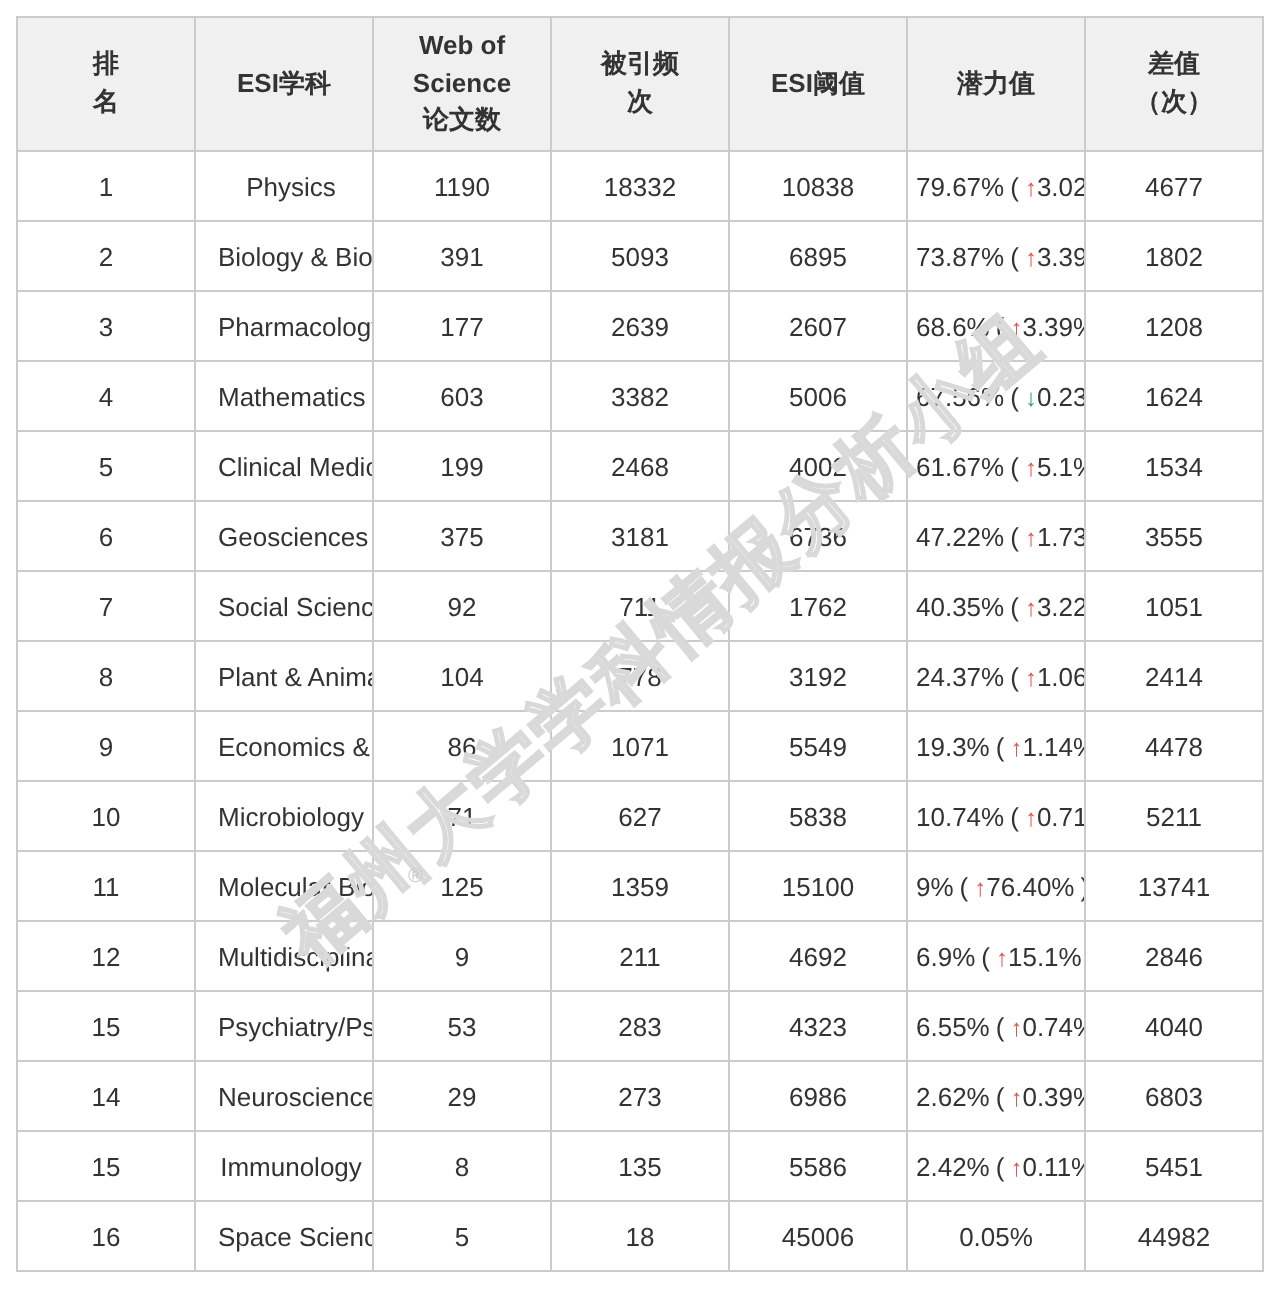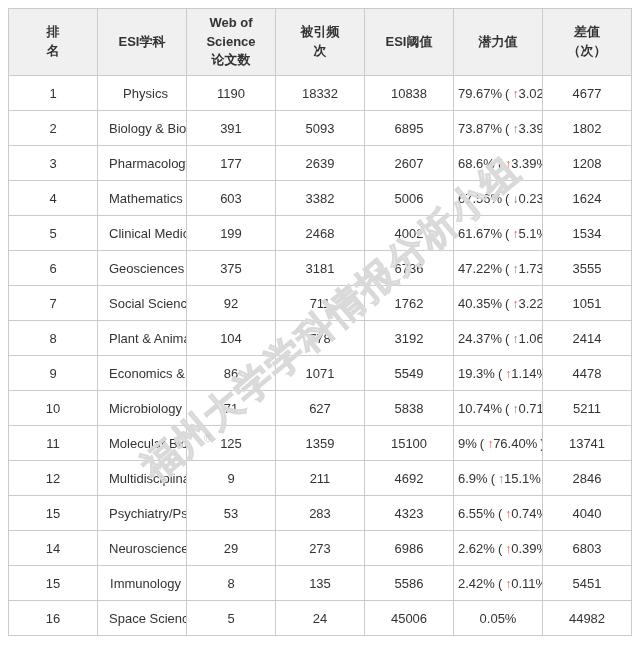--- a/index.html
+++ b/index.html
@@ -209,20 +209,20 @@
           <td><span>8</span></td>
           <td><span>135</span></td>
           <td><span>5586</span></td>
           <td class="potential"><span>2.42%</span><span class="paren">(</span><span class="arrow up">↑</span><span>0.11%</span></td>
           <td><span>5451</span></td>
         </tr>
         <tr>
           <td><span>16</span></td>
           <td class="subject"><span>Space Science</span></td>
           <td><span>5</span></td>
-          <td><span>24</span></td>
+          <td><span>18</span></td>
           <td><span>45006</span></td>
           <td class="potential"><span>0.05%</span></td>
           <td><span>44982</span></td>
         </tr>
       </tbody>
   </table>
 </div>
 
 </body></html>

